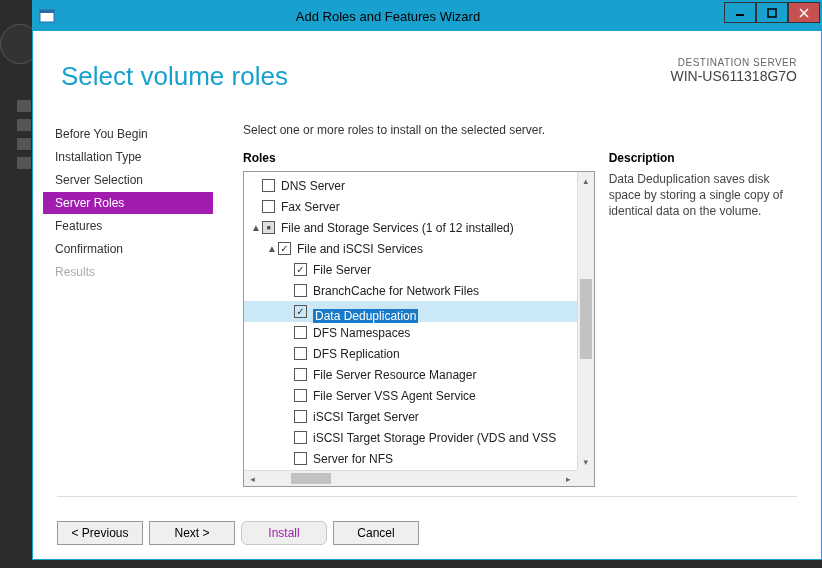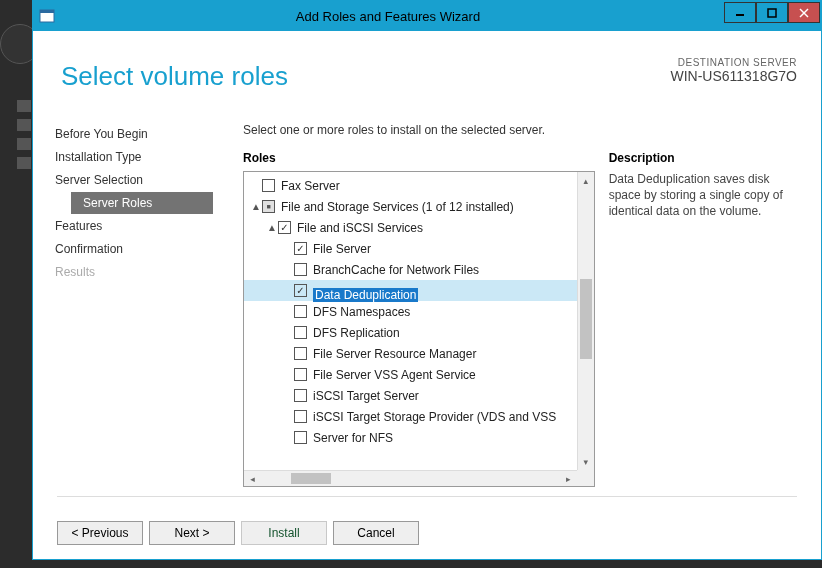--- a/index.html
+++ b/index.html
@@ -14,21 +14,21 @@
   .winbtns { position: absolute; right: 1px; top: 1px; display: flex; }
   .winbtn { width: 32px; height: 21px; border: 1px solid #333; display: flex; align-items: center; justify-content: center; background: #18a0cf; font-size: 11px;}
   .winbtn.close { background: #c75050; color: #fff; }
   .content { position: relative; height: 528px; background: #fff; }
   .dest { position: absolute; right: 24px; top: 26px; text-align: right; font-size: 10px; color: #666; }
   .dest .lbl { letter-spacing: 0.5px; }
   .dest .srv { font-size: 14px; color: #444; }
   .pagetitle { position: absolute; left: 28px; top: 30px; font-size: 26px; font-weight: 300; color: #18a0cf; }
   .nav { position: absolute; left: 10px; top: 92px; width: 170px; }
   .nav-item { padding: 4px 12px; font-size: 12px; color: #333; cursor: pointer; margin-bottom: 1px;}
-  .nav-item.active { background: #737373; color: #fff; margin-left: 28px; }
+  .nav-item.active { background: #a21caf; color: #fff; }
   .nav-item.disabled { color: #aaa; }
   .main { position: absolute; left: 210px; top: 92px; width: 555px; }
   .instr { font-size: 12px; color: #333; margin-bottom: 14px;}
   .cols { display: flex; }
   .roles-col { width: 390px; margin-right: 14px;}
   .desc-col { width: 210px; }
   .coltitle { font-weight: 600; font-size: 12px; margin-bottom: 6px; }
   .listbox { border: 1px solid #9a9a9a; height: 316px; position: relative; background: #fff; }
   .list-inner { position: absolute; left:0; top:0; right:17px; bottom:16px; overflow: hidden; padding-top:3px;}
   .vscroll { position: absolute; right:0; top:0; width:17px; bottom:16px; background: #f0f0f0; border-left:1px solid #dcdcdc;}
@@ -45,21 +45,21 @@
   .treerow.selected .lbltxt { background:#1979ca; color:#fff; padding:0 2px;margin-top:8px;}
   .expander { width:12px; text-align:center; color:#555; font-size:10px; cursor:pointer;}
   .cb { width:13px; height:13px; border:1px solid #555; margin-right:6px; display:flex; align-items:center; justify-content:center; font-size:10px; color:#333; flex-shrink:0; cursor:pointer;}
   .cb.checked::after { content:"✓"; }
   .cb.partial { background:#e0e0e0; }
   .cb.partial::after { content:"■"; font-size:7px; color:#555;}
   .indent { display:inline-block; }
   .desc-text { font-size:12px; color:#444; line-height:1.35;}
   .buttons { position:absolute; bottom:14px; right:24px; display:flex; gap:6px; border-top:1px solid #ddd; padding-top:24px; left:24px; }
   .btn { width:86px; height:24px; font-size:12px; border:1px solid #999; background:#efefef; cursor:pointer;}
-  .btn.disabled { color:#14532d; border-color:#c8c8c8; }
+  .btn.disabled { color:#a21caf; border-color:#c8c8c8;border-radius:6px; }
 </style>
 </head>
 <body>
 
 <div class="bg-corner">
   <div class="bg-back"></div>
   <div class="bg-ico" style="top:100px"></div>
   <div class="bg-ico" style="top:119px"></div>
   <div class="bg-ico" style="top:138px"></div>
   <div class="bg-ico" style="top:157px"></div>
@@ -113,20 +113,26 @@
       <div class="instr">Select one or more roles to install on the selected server.</div>
       <div class="cols">
         <div class="roles-col">
           <div class="coltitle">Roles</div>
           <div class="listbox">
             <div class="list-inner" id="tree">
                 <div class="treerow">
                   <span class="indent" style="width: 0px;"></span>
                   <span class="expander"></span>
                   <span class="cb"></span>
+                  <span class="lbltxt">DNS Server</span>
+                </div>
+                <div class="treerow">
+                  <span class="indent" style="width: 0px;"></span>
+                  <span class="expander"></span>
+                  <span class="cb"></span>
                   <span class="lbltxt">Fax Server</span>
                 </div>
                 <div class="treerow">
                   <span class="indent" style="width: 0px;"></span>
                   <span class="expander">▲</span>
                   <span class="cb partial"></span>
                   <span class="lbltxt">File and Storage Services (1 of 12 installed)</span>
                 </div>
                 <div class="treerow">
                   <span class="indent" style="width: 16px;"></span>

